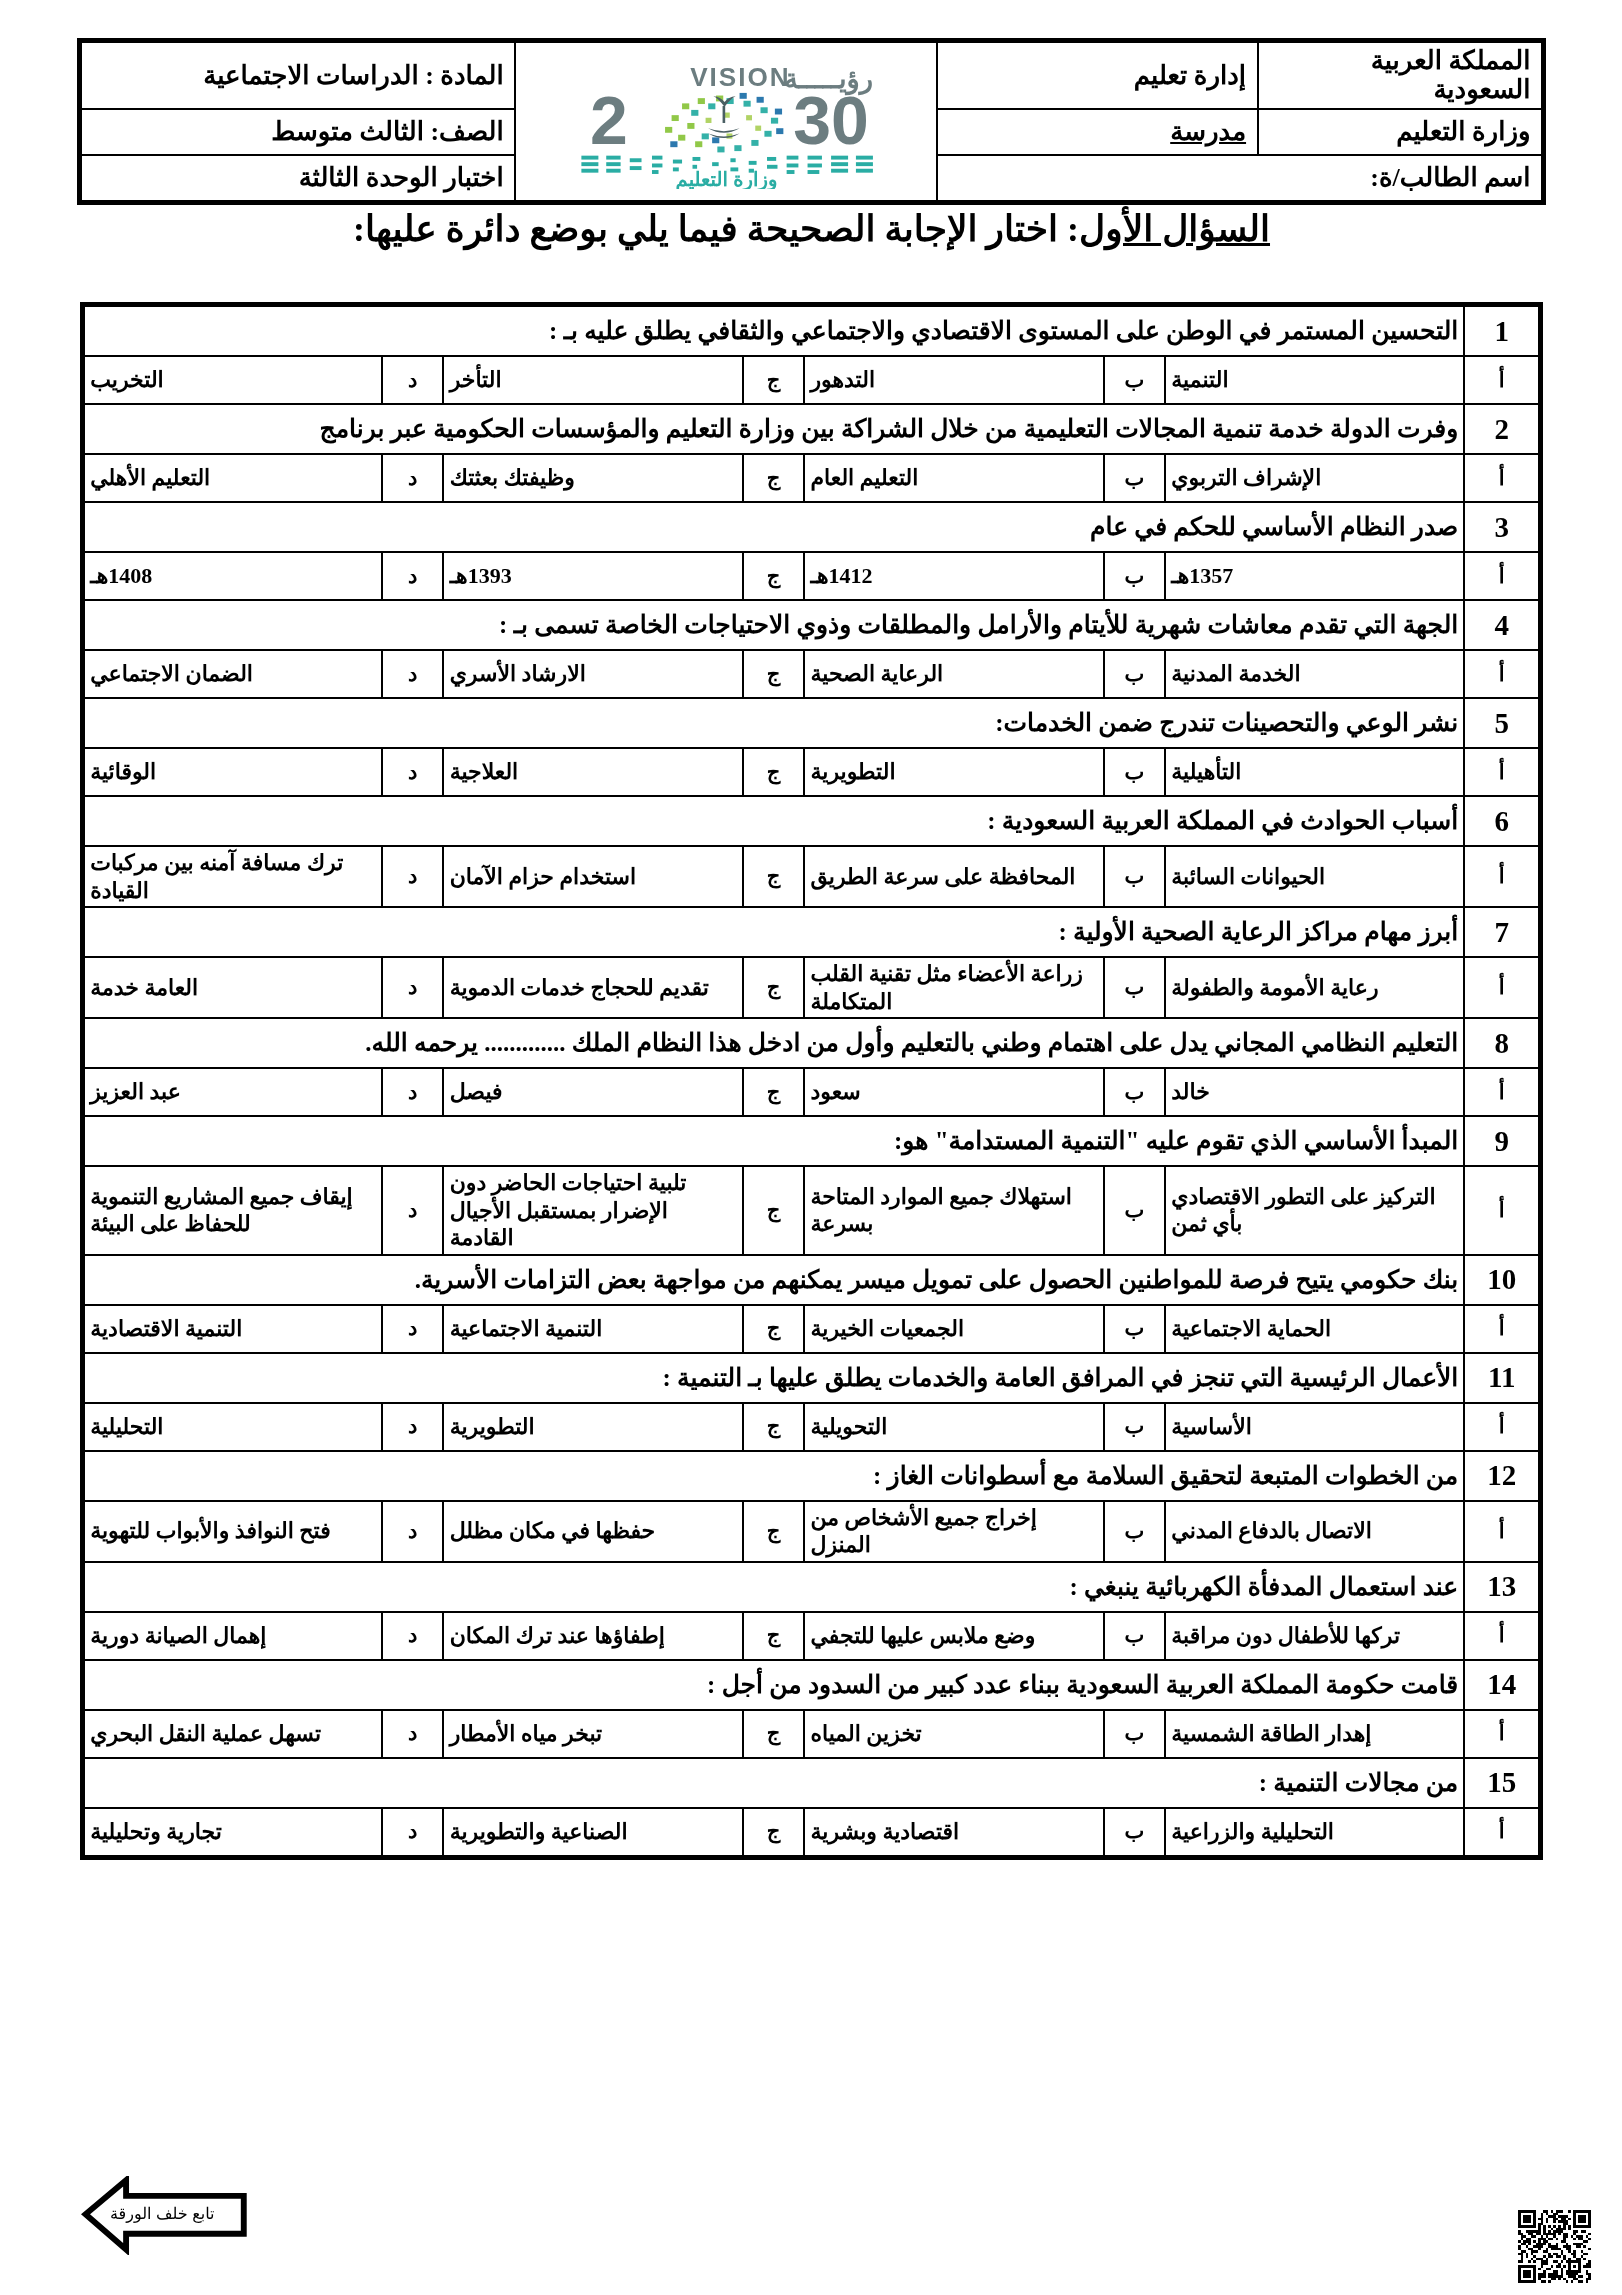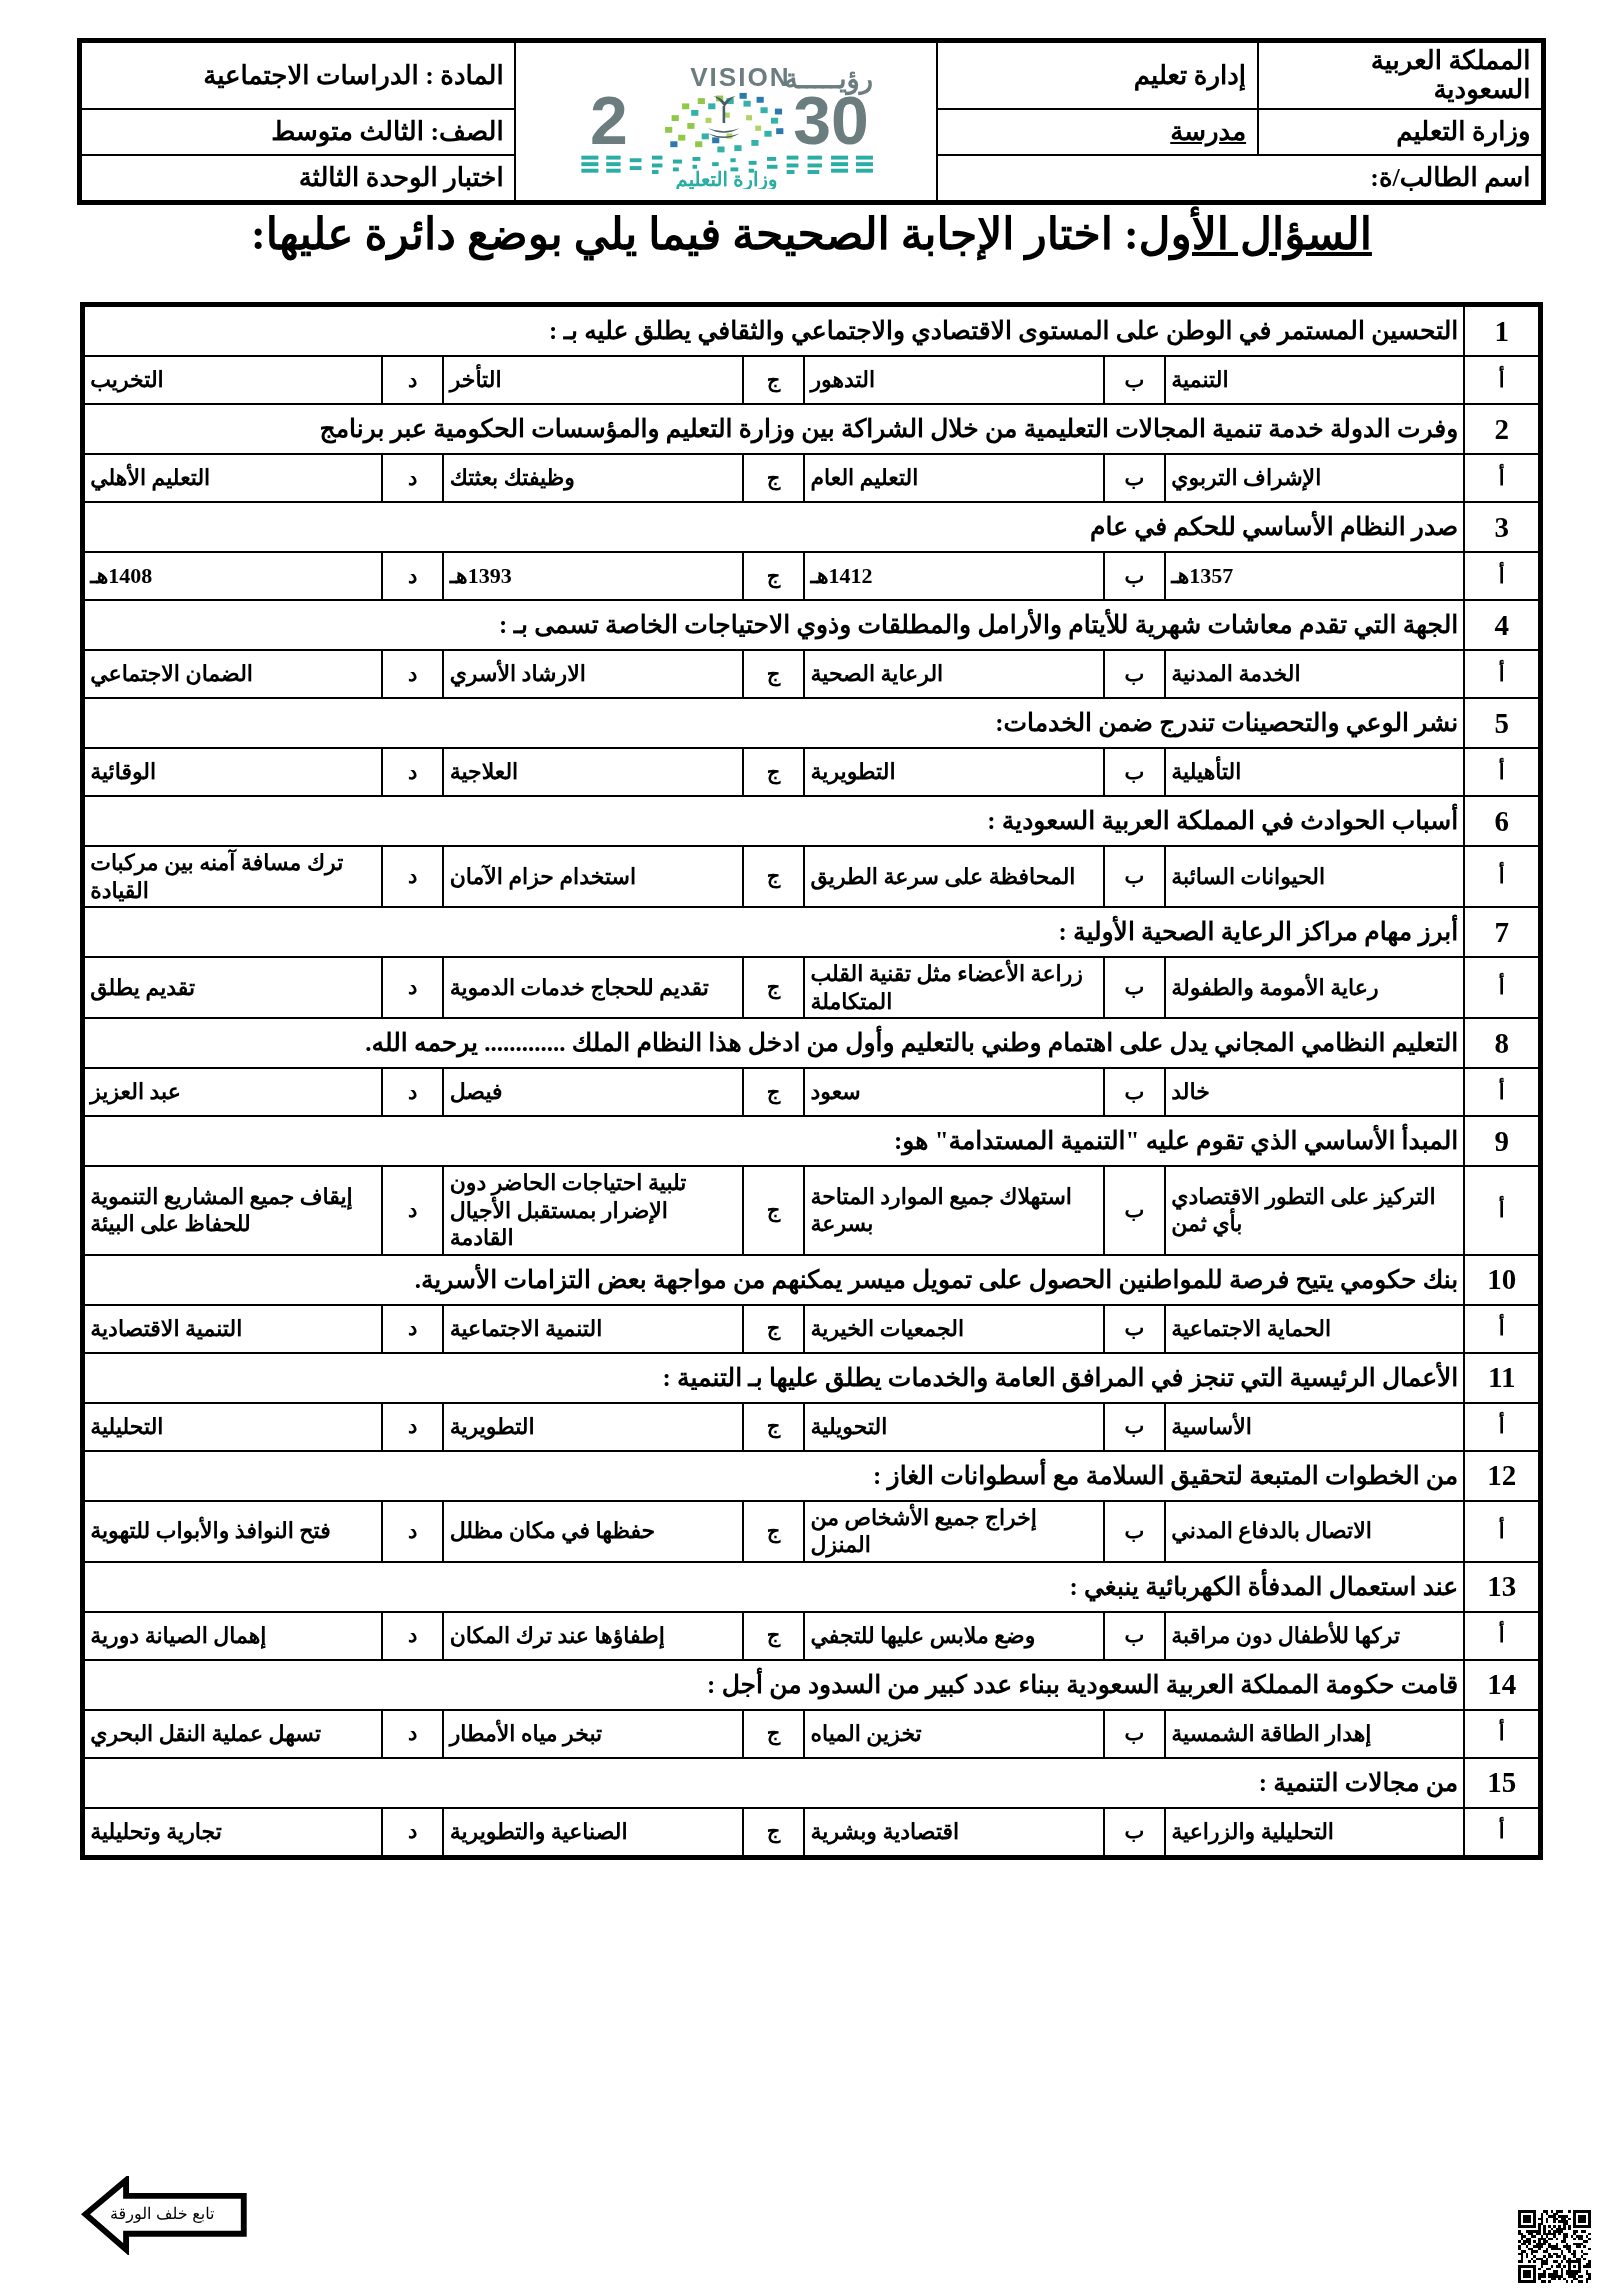--- a/index.html
+++ b/index.html
@@ -78,21 +78,21 @@
     display: block;
   }
 
   
   .title-line {
     position: absolute;
     top: 208px;
     right: 77px;
     left: 77px;
     text-align: center;
-    font-size: 44px;
+    font-size: 36px;
     font-weight: bold;
     direction: rtl;
     font-family: "Liberation Serif", "DejaVu Serif", serif;
   }
   .title-line .u { text-decoration: underline; }
 
   
   .qwrap {
     position: absolute;
     top: 302px;
@@ -414,21 +414,21 @@
             <td class="qtext" colspan="7">أبرز مهام مراكز الرعاية الصحية الأولية  :</td>
           </tr>
           <tr class="optrow">
             <td class="optlabel">أ</td>
             <td class="opttext">رعاية الأمومة والطفولة</td>
             <td class="optlabel">ب</td>
             <td class="opttext">زراعة الأعضاء مثل تقنية القلب المتكاملة</td>
             <td class="optlabel">ج</td>
             <td class="opttext">تقديم للحجاج خدمات الدموية</td>
             <td class="optlabel">د</td>
-            <td class="opttext">تقديم يطلق</td>
+            <td class="opttext">العامة خدمة</td>
           </tr>
           <tr class="qrow">
             <td class="qnum">8</td>
             <td class="qtext" colspan="7">التعليم النظامي المجاني يدل على اهتمام وطني بالتعليم وأول من ادخل هذا النظام الملك ............. يرحمه الله.</td>
           </tr>
           <tr class="optrow">
             <td class="optlabel">أ</td>
             <td class="opttext">خالد</td>
             <td class="optlabel">ب</td>
             <td class="opttext">سعود</td>

